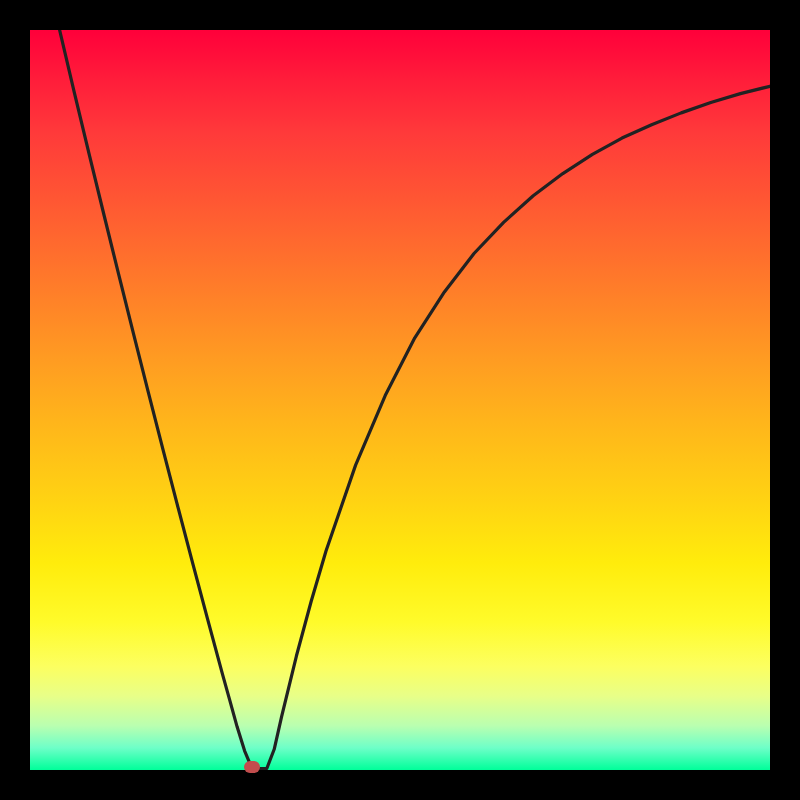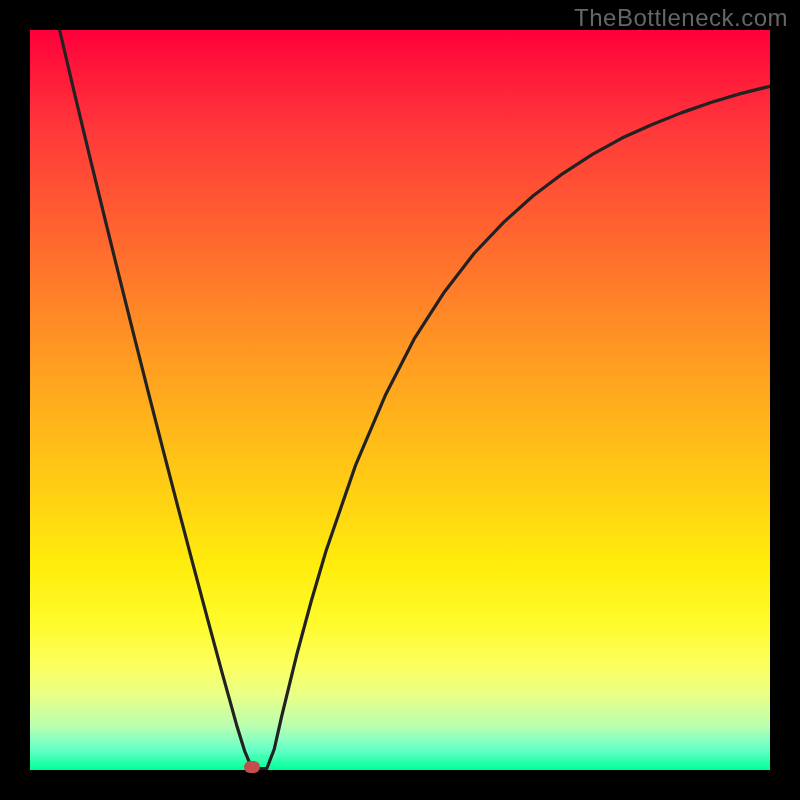--- a/index.html
+++ b/index.html
@@ -65,20 +65,19 @@
     border-radius: 6px;
     background: #c24d4d;
     transform: translate(-50%, -50%);
     z-index: 4;
   }
 </style>
 </head>
 <body>
 
 <div class="frame">
-  <div class="watermark">TheBottleneck.com</div>
   <div class="plot">
     <svg class="curve" viewBox="0 0 740 740" preserveAspectRatio="none">
       <path id="curve-path" d="M29.60 0.00 L44.40 62.90 L59.20 124.32 L74.00 185.00 L88.80 244.94 L103.60 304.14 L118.40 362.60 L133.20 420.32 L148.00 477.30 L162.80 533.54 L177.60 589.04 L192.40 643.80 L199.80 670.44 L207.20 697.08 L214.60 720.76 L222.00 738.52 L229.40 738.52 L236.80 738.52 L244.20 719.28 L251.60 686.72 L266.40 626.04 L281.20 571.28 L296.00 520.96 L325.60 435.12 L355.20 365.56 L384.80 307.84 L414.40 261.96 L444.00 223.48 L473.60 192.40 L503.20 165.76 L532.80 143.56 L562.40 124.32 L592.00 108.04 L621.60 94.72 L651.20 82.88 L680.80 72.52 L710.40 63.64 L740.00 56.24"></path>
     </svg>
     <div id="marker" class="marker" style="left: 222px; top: 737.04px;"></div>
   </div>
 </div>
 
 </body></html>

